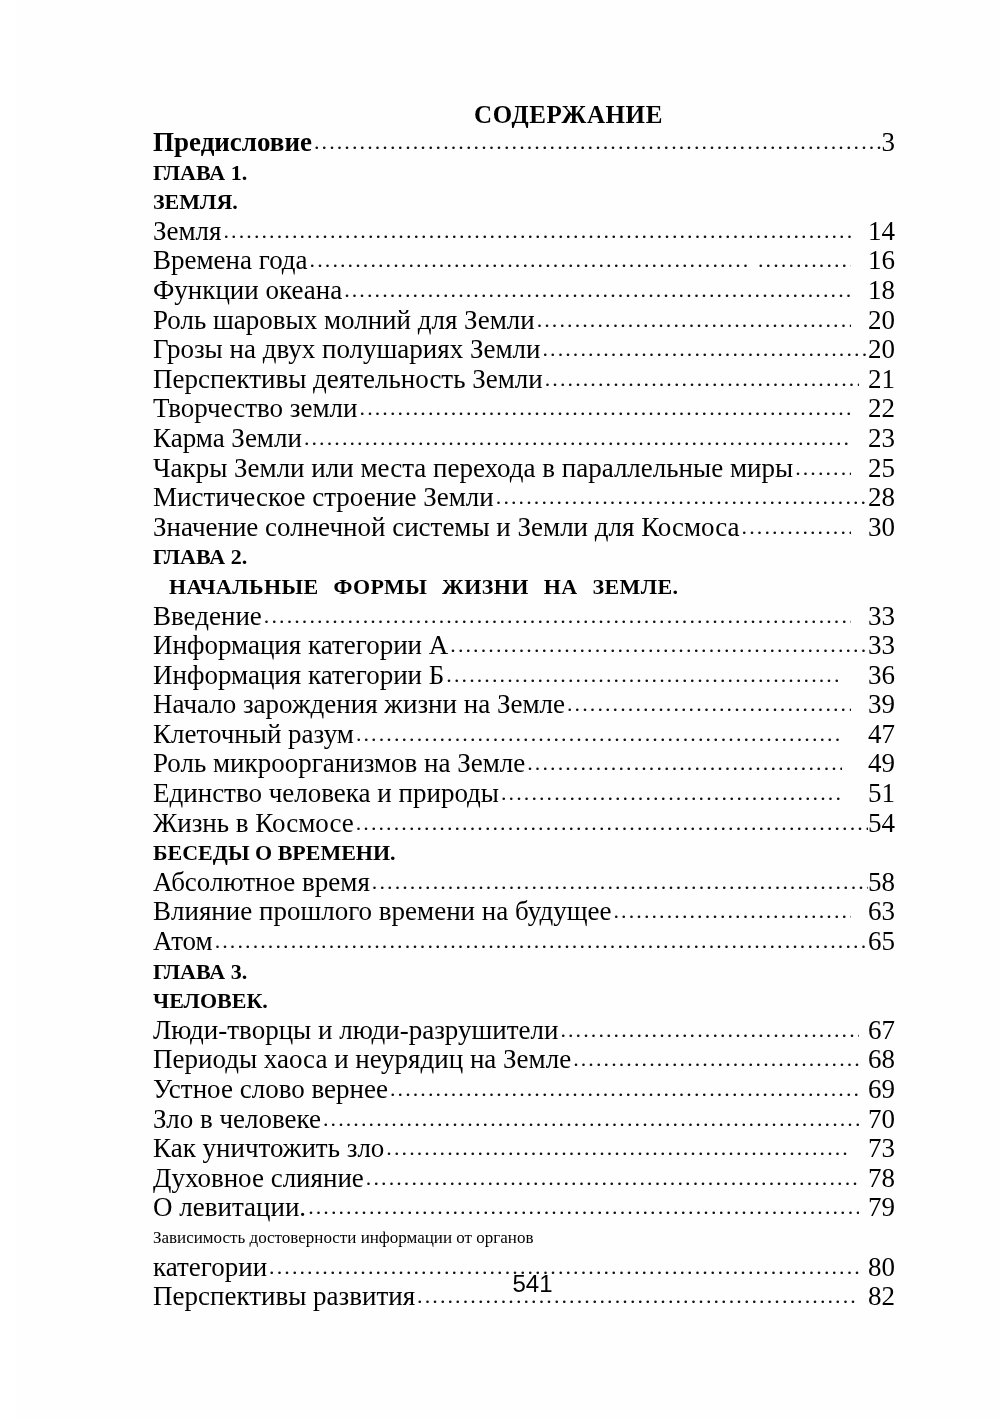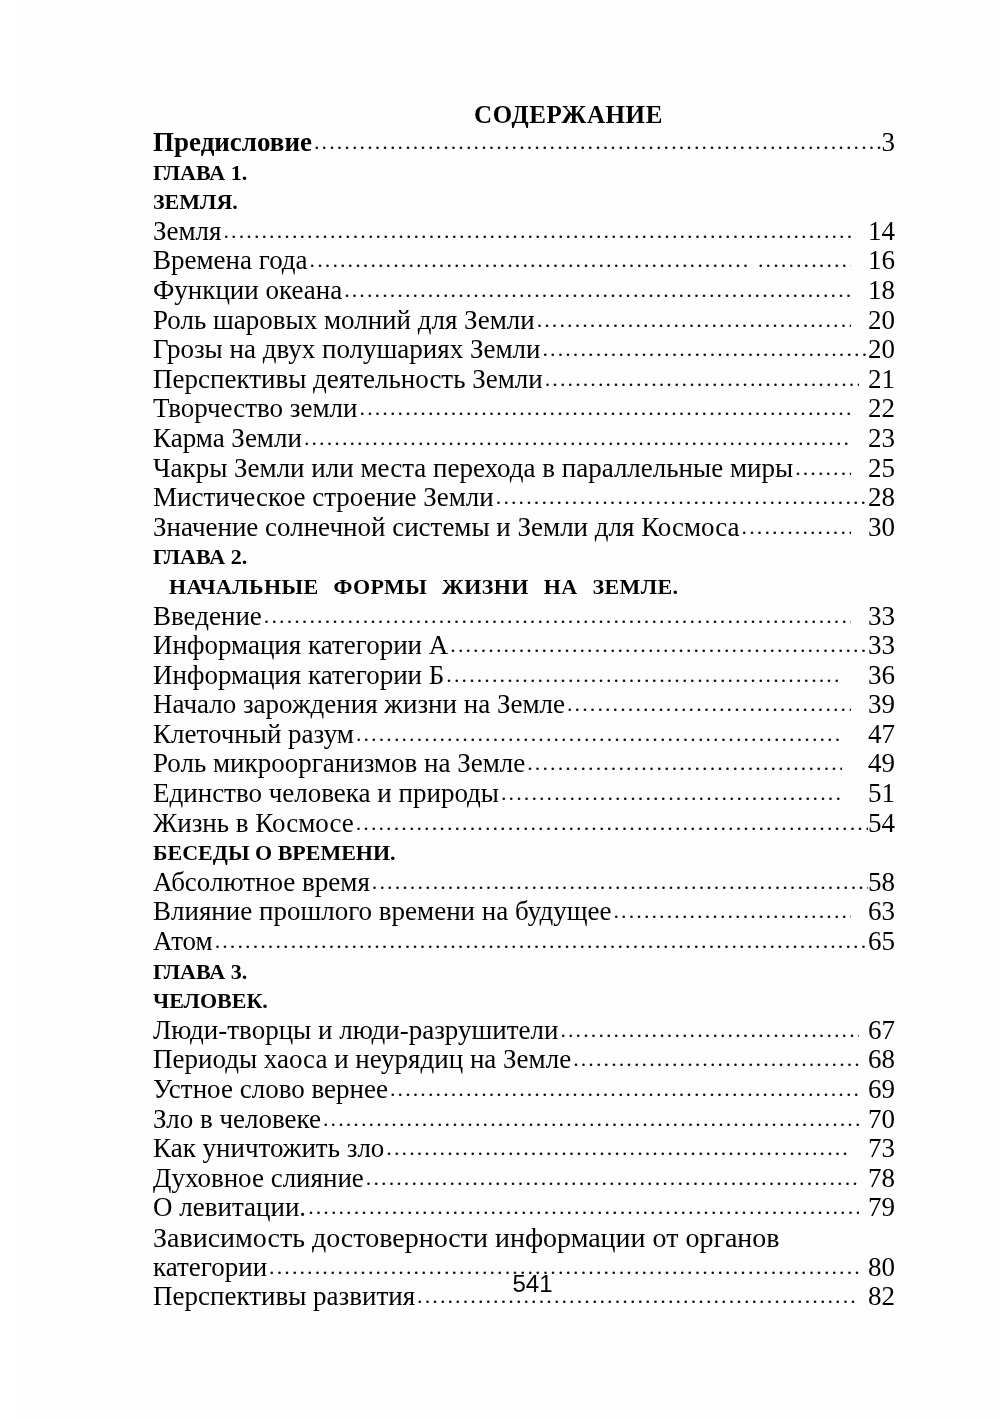--- a/index.html
+++ b/index.html
@@ -84,21 +84,21 @@
   }
   .heading.wide {
     letter-spacing: 0.4px;
     word-spacing: 9px;
     margin-left: 16px;
   }
   .row.bold .label { font-weight: bold; }
 
   
   .wrap-line {
-    font-size: 28px;
+    font-size: 17px;
     line-height: 29.6px;
     white-space: nowrap;
   }
 
   #folio {
     position: absolute;
     left: 0;
     top: 1270px;
     width: 1033px;
     text-align: center;

